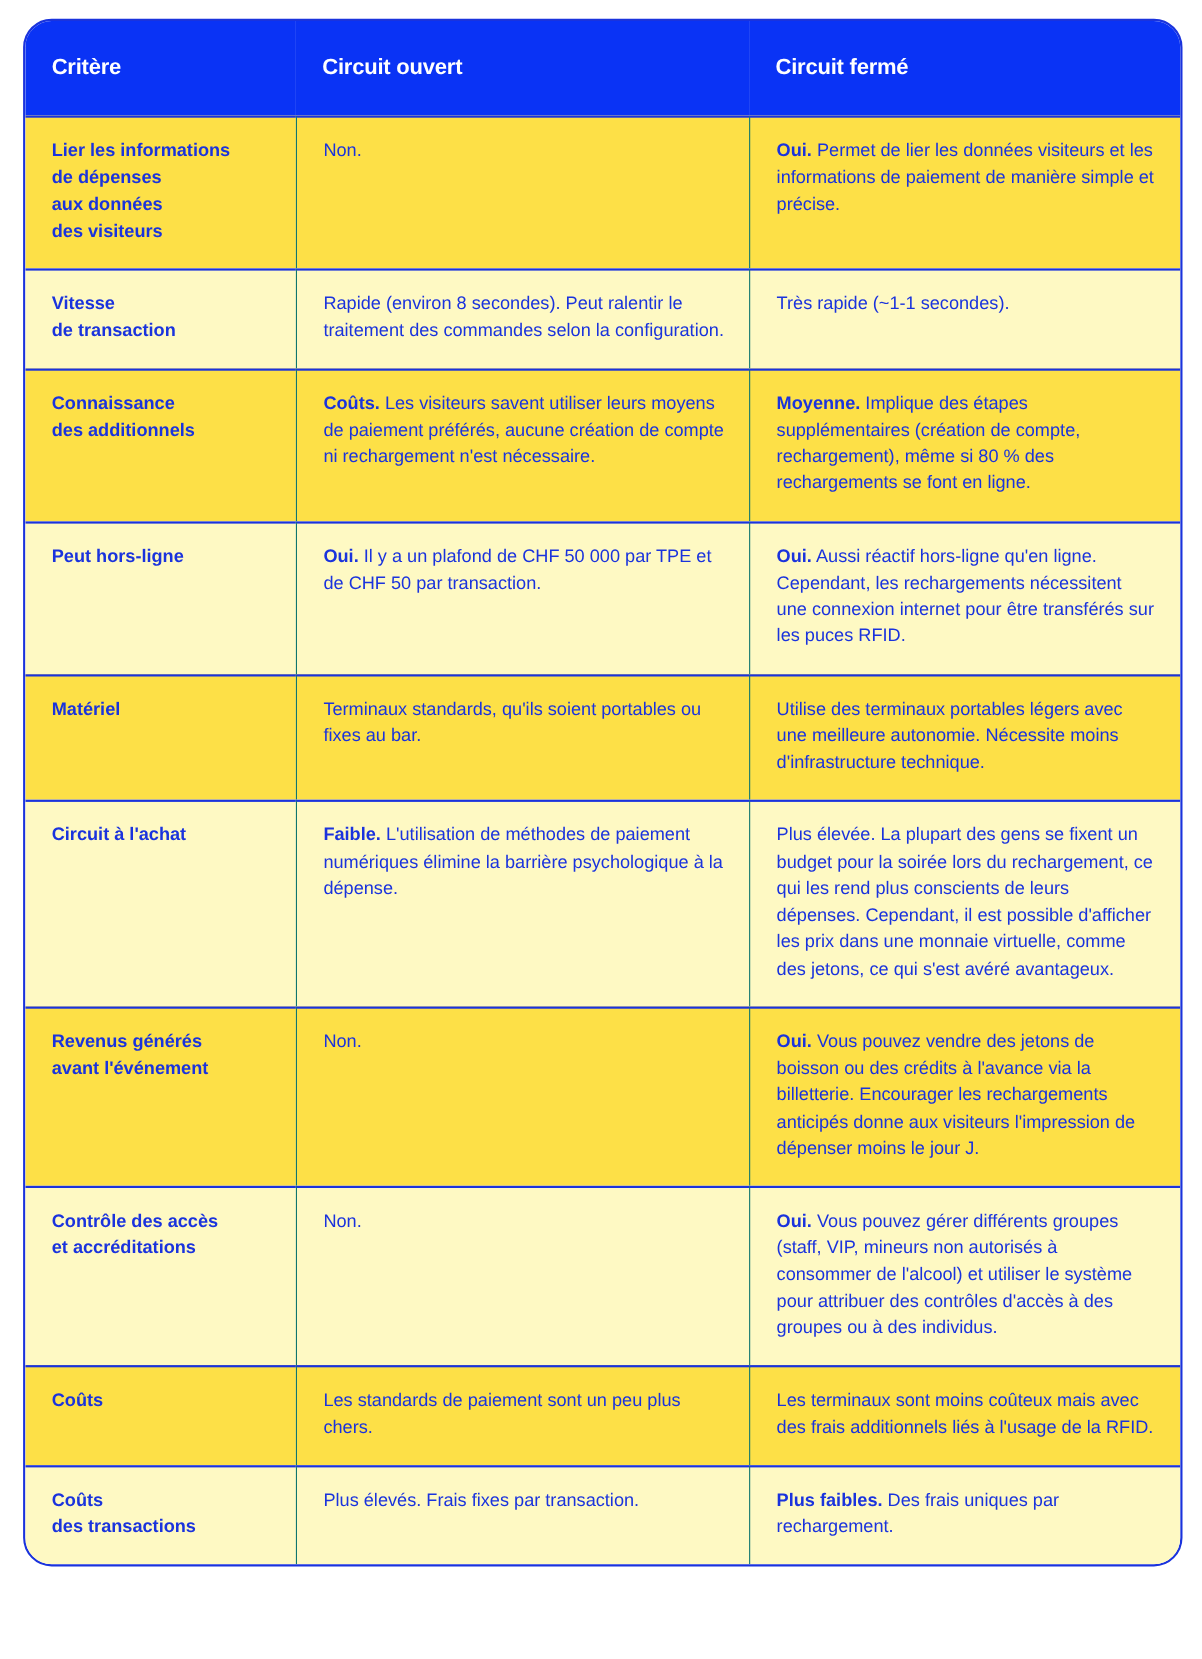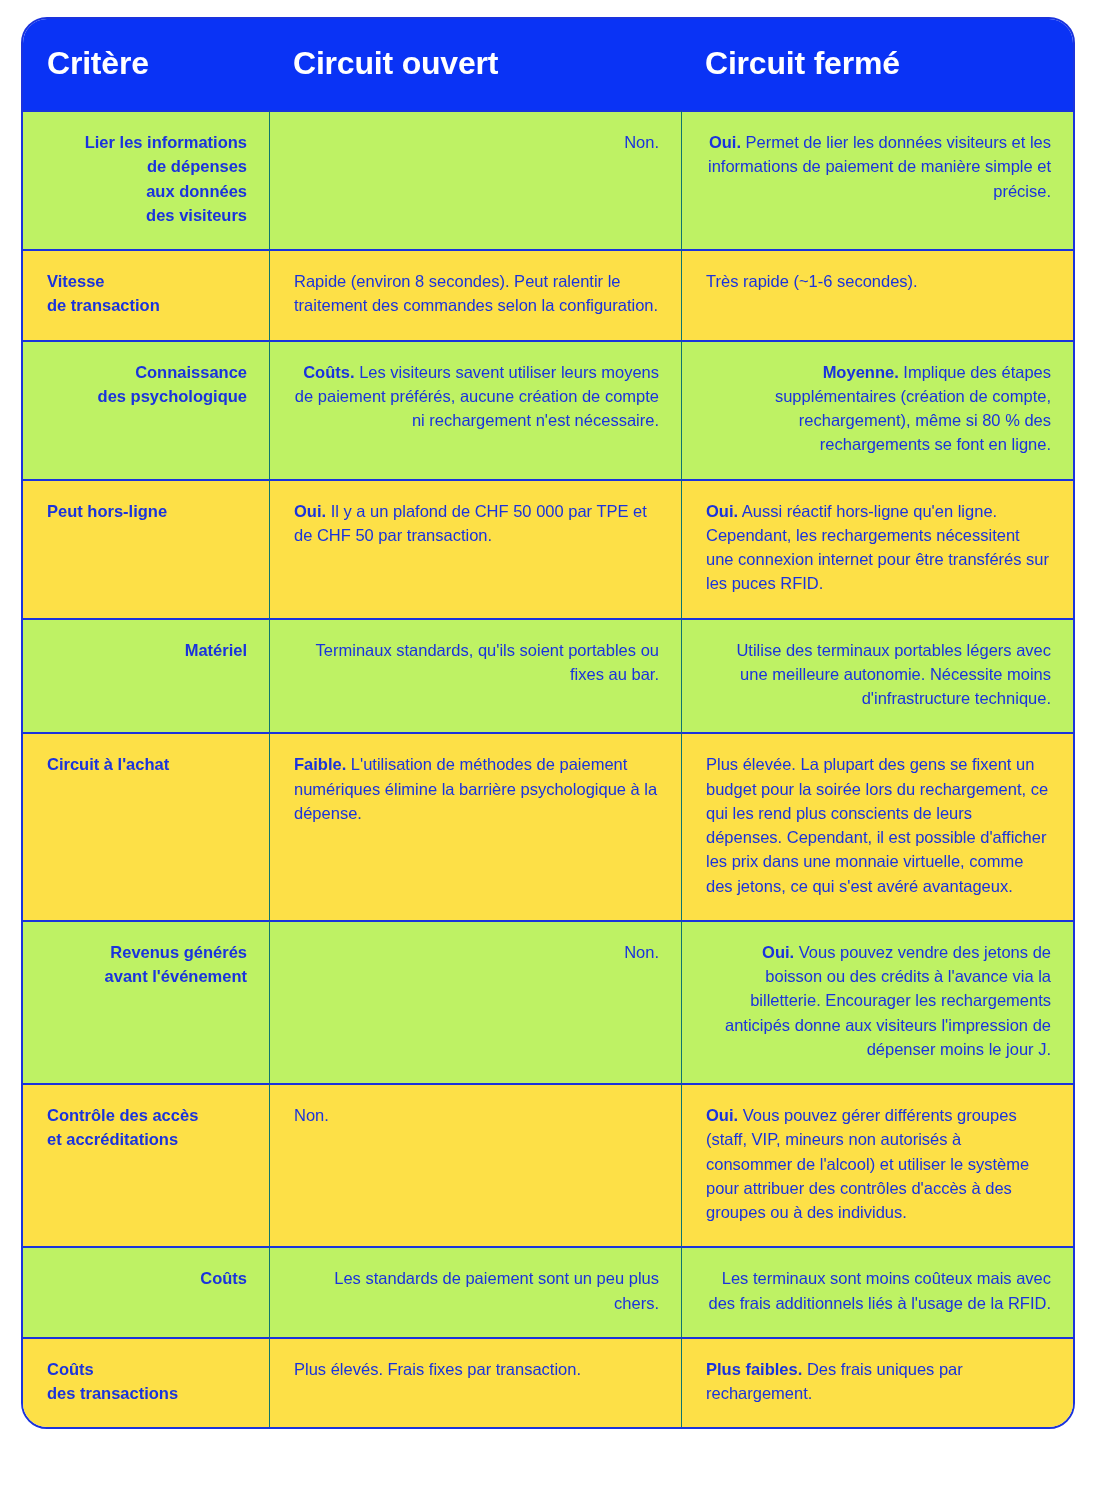--- a/index.html
+++ b/index.html
@@ -32,21 +32,21 @@
 
   
   col.c-criterion { width: 246px; }
   col.c-open      { width: 412px; }
   col.c-closed    { width: 392px; }
 
   
   thead th {
     background: #0a33f5;
     color: #ffffff;
-    font-size: 32px;
+    font-size: 20px;
     font-weight: 700;
     letter-spacing: -0.2px;
     text-align: left;
     padding: 26px 24px 28px 24px;
     vertical-align: middle;
     height: 86px;
     border: none;
   }
 
   
@@ -59,22 +59,22 @@
     border-top: 2px solid #1a33dd;
     border-left: 1px solid #0f766e;
   }
   tbody td.col-criterion {
     border-left: none;
     font-weight: 700;
   }
   tbody tr:first-child td { border-top: 2px solid #1a33dd; }
 
   
-  tbody tr.stripe td { background: #bef264; text-align: right; }
-  tbody tr.plain  td { background: #fde047; }
+  tbody tr.stripe td { background: #fde047; }
+  tbody tr.plain  td { background: #fef9c3; }
 
   tbody td b, tbody td strong { font-weight: 700; }
 
   .nowrapline { white-space: pre-line; }
 </style>
 </head>
 <body>
 
 <div id="table-wrap">
   <table class="comparison">
@@ -96,25 +96,25 @@
 de dépenses
 aux données
 des visiteurs</td>
           <td class="col-open">Non.</td>
           <td class="col-closed"><b>Oui.</b> Permet de lier les données visiteurs et les informations de paiement de manière simple et précise.</td>
         </tr>
         <tr class="plain">
           <td class="col-criterion nowrapline">Vitesse
 de transaction</td>
           <td class="col-open">Rapide (environ 8 secondes). Peut ralentir le traitement des commandes selon la configuration.</td>
-          <td class="col-closed">Très rapide (~1-6 secondes).</td>
+          <td class="col-closed">Très rapide (~1-1 secondes).</td>
         </tr>
         <tr class="stripe">
           <td class="col-criterion nowrapline">Connaissance
-des psychologique</td>
+des additionnels</td>
           <td class="col-open"><b>Coûts.</b> Les visiteurs savent utiliser leurs moyens de paiement préférés, aucune création de compte ni rechargement n'est nécessaire.</td>
           <td class="col-closed"><b>Moyenne.</b> Implique des étapes supplémentaires (création de compte, rechargement), même si 80 % des rechargements se font en ligne.</td>
         </tr>
         <tr class="plain">
           <td class="col-criterion nowrapline">Peut hors-ligne</td>
           <td class="col-open"><b>Oui.</b> Il y a un plafond de CHF 50 000 par TPE et de CHF 50 par transaction.</td>
           <td class="col-closed"><b>Oui.</b> Aussi réactif hors-ligne qu'en ligne. Cependant, les rechargements nécessitent une connexion internet pour être transférés sur les puces RFID.</td>
         </tr>
         <tr class="stripe">
           <td class="col-criterion nowrapline">Matériel</td>

